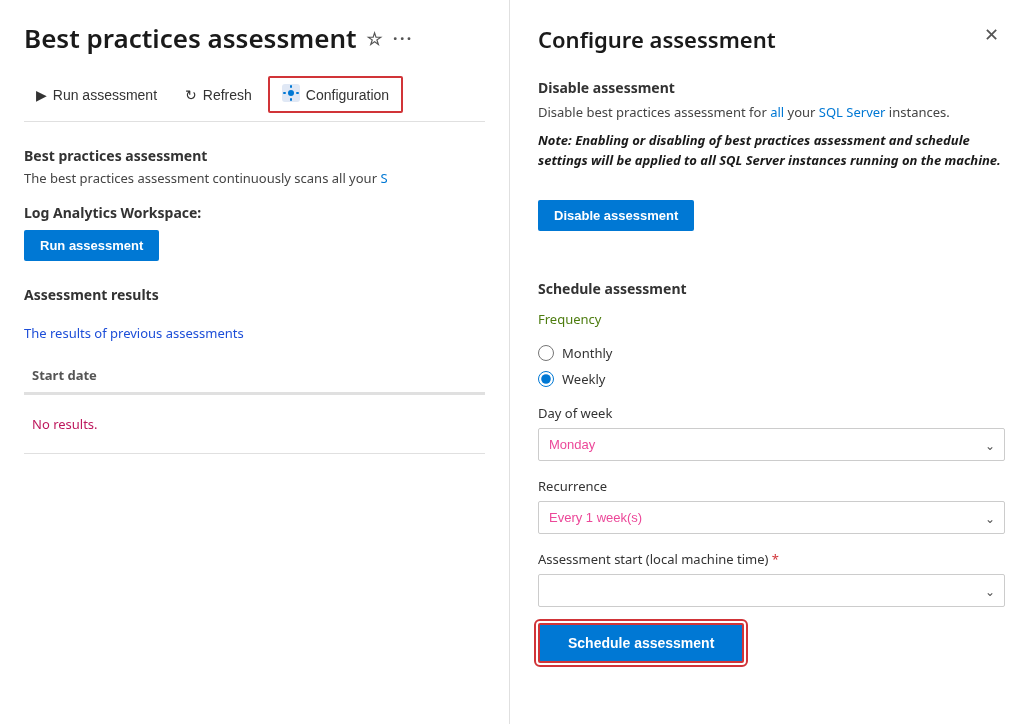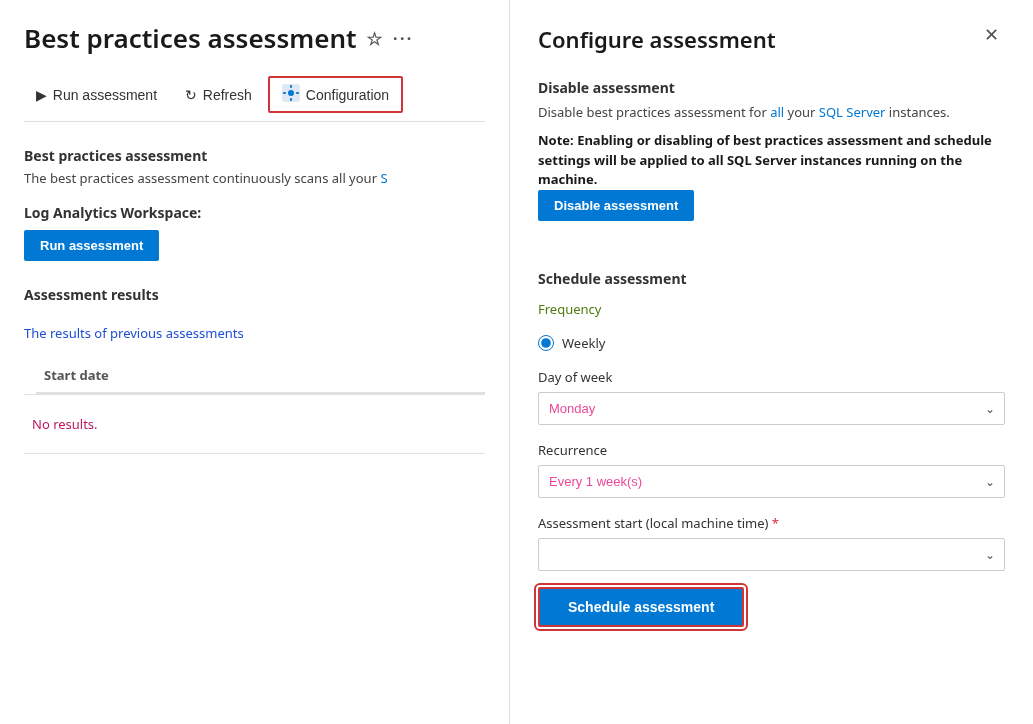--- a/index.html
+++ b/index.html
@@ -118,21 +118,20 @@
       color: #1d4ed8;
       margin-bottom: 16px;
     }
 
     .table-header {
       font-weight: 700;
       font-size: 13px;
       padding: 8px 8px;
       border-bottom: 2px solid #e0e0e0;
       color: #555;
-      margin-left: 12px;
     }
     .table-row-empty {
       padding: 20px 8px;
       font-size: 13px;
       color: #be185d;
     }
     .divider {
       border: none;
       border-top: 1px solid #e0e0e0;
       margin: 0;
@@ -177,21 +176,22 @@
     }
     .disable-desc {
       font-size: 13px;
       color: #444;
       margin-bottom: 10px;
     }
     .disable-desc .link-blue { color: #0078d4; }
 
     .note-box {
       background: transparent;
-      margin-bottom: 0;
+      margin-bottom: 30px;
+      font-style: italic;
     }
     .note-text {
       font-size: 13px;
       font-weight: 700;
       color: #1a1a1a;
       line-height: 1.5;
     }
 
     .btn-disable {
       background: #0078d4;
@@ -362,20 +362,24 @@
     <button class="btn-disable">Disable assessment</button>
   </div>
 
   <div class="schedule-section">
     <div class="schedule-section-title">Schedule assessment</div>
 
     <div class="frequency-label">Frequency</div>
 
     <div class="radio-group">
       <label class="radio-item">
+        <input type="radio" name="frequency" value="monthly" style="">
+        <span class="radio-label">Monthly</span>
+      </label>
+      <label class="radio-item">
         <input type="radio" name="frequency" value="weekly" checked="" style="">
         <span class="radio-label">Weekly</span>
       </label>
     </div>
 
     <div class="field-label">Day of week</div>
     <div class="select-wrapper">
       <select>
         <option value="Monday">Monday</option>
         <option value="Tuesday">Tuesday</option>

